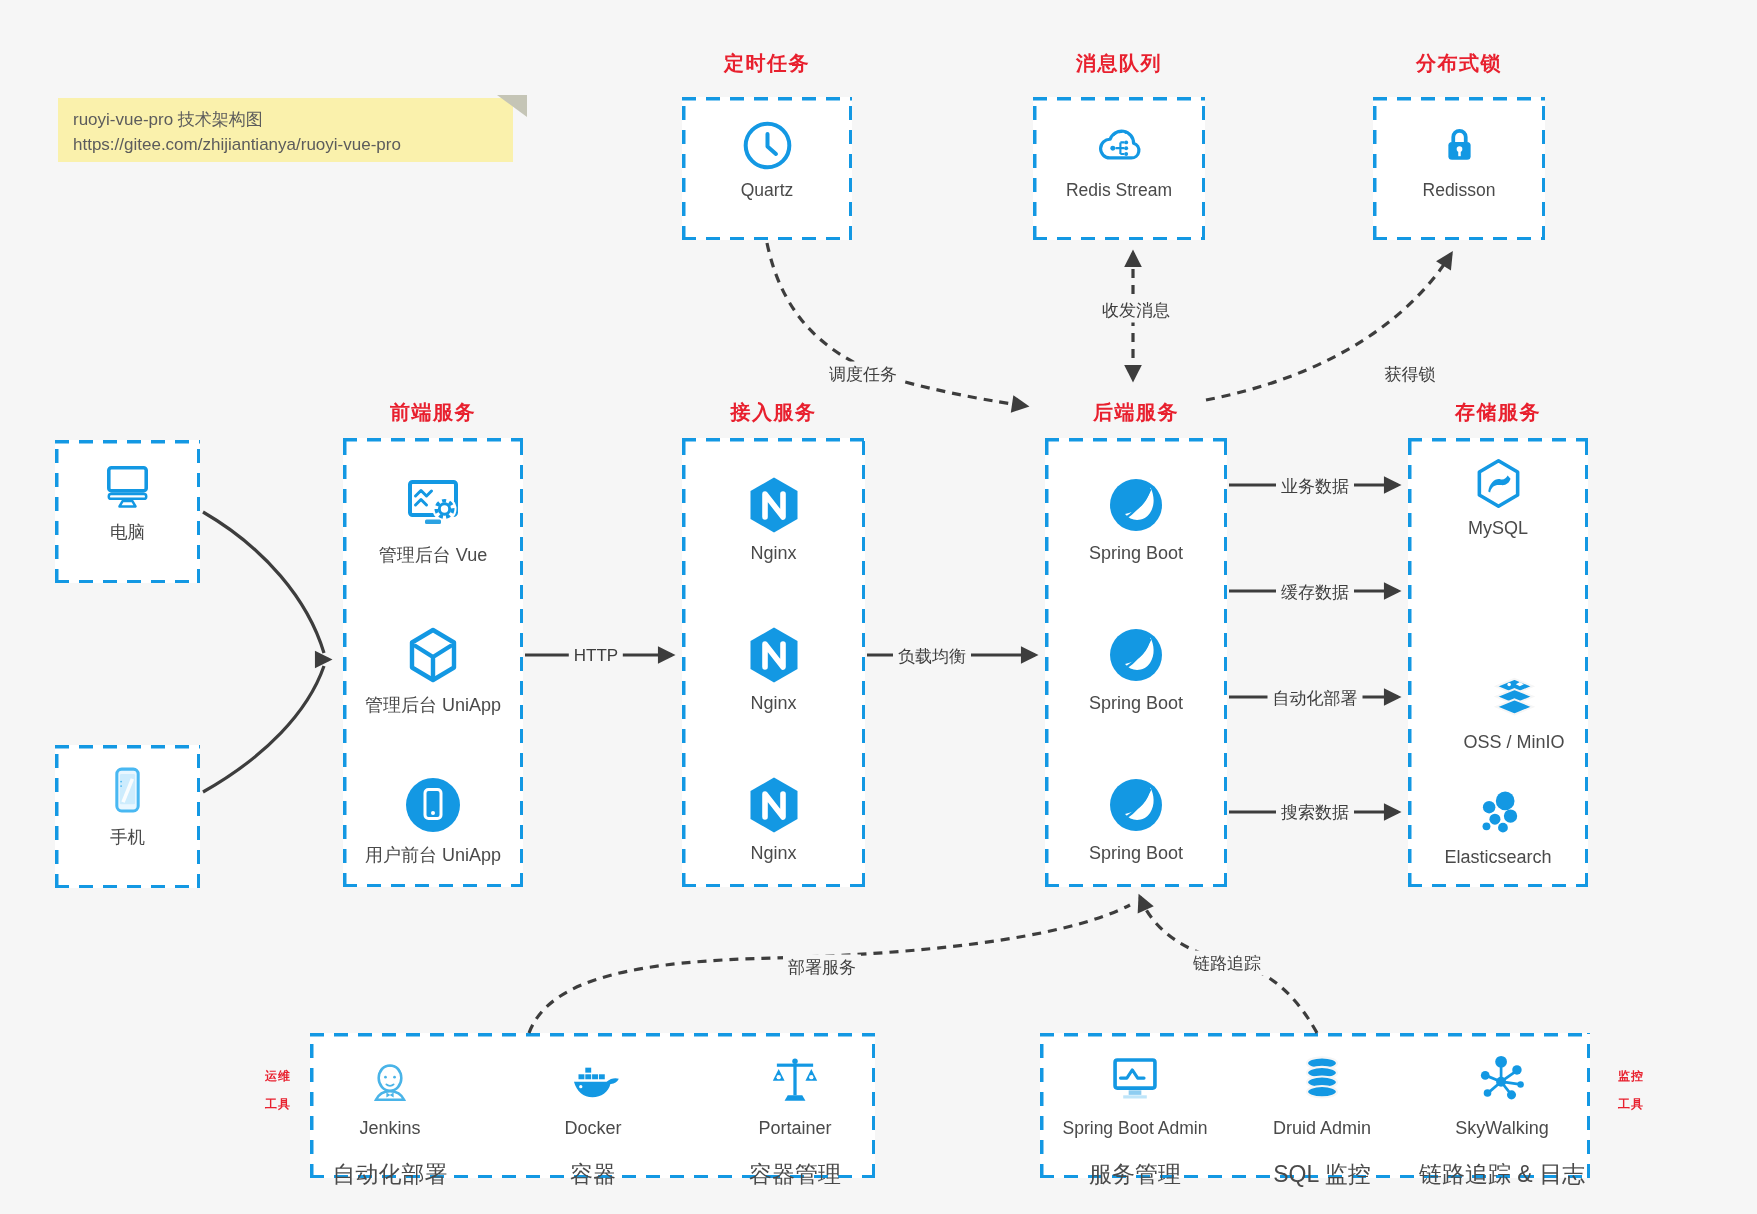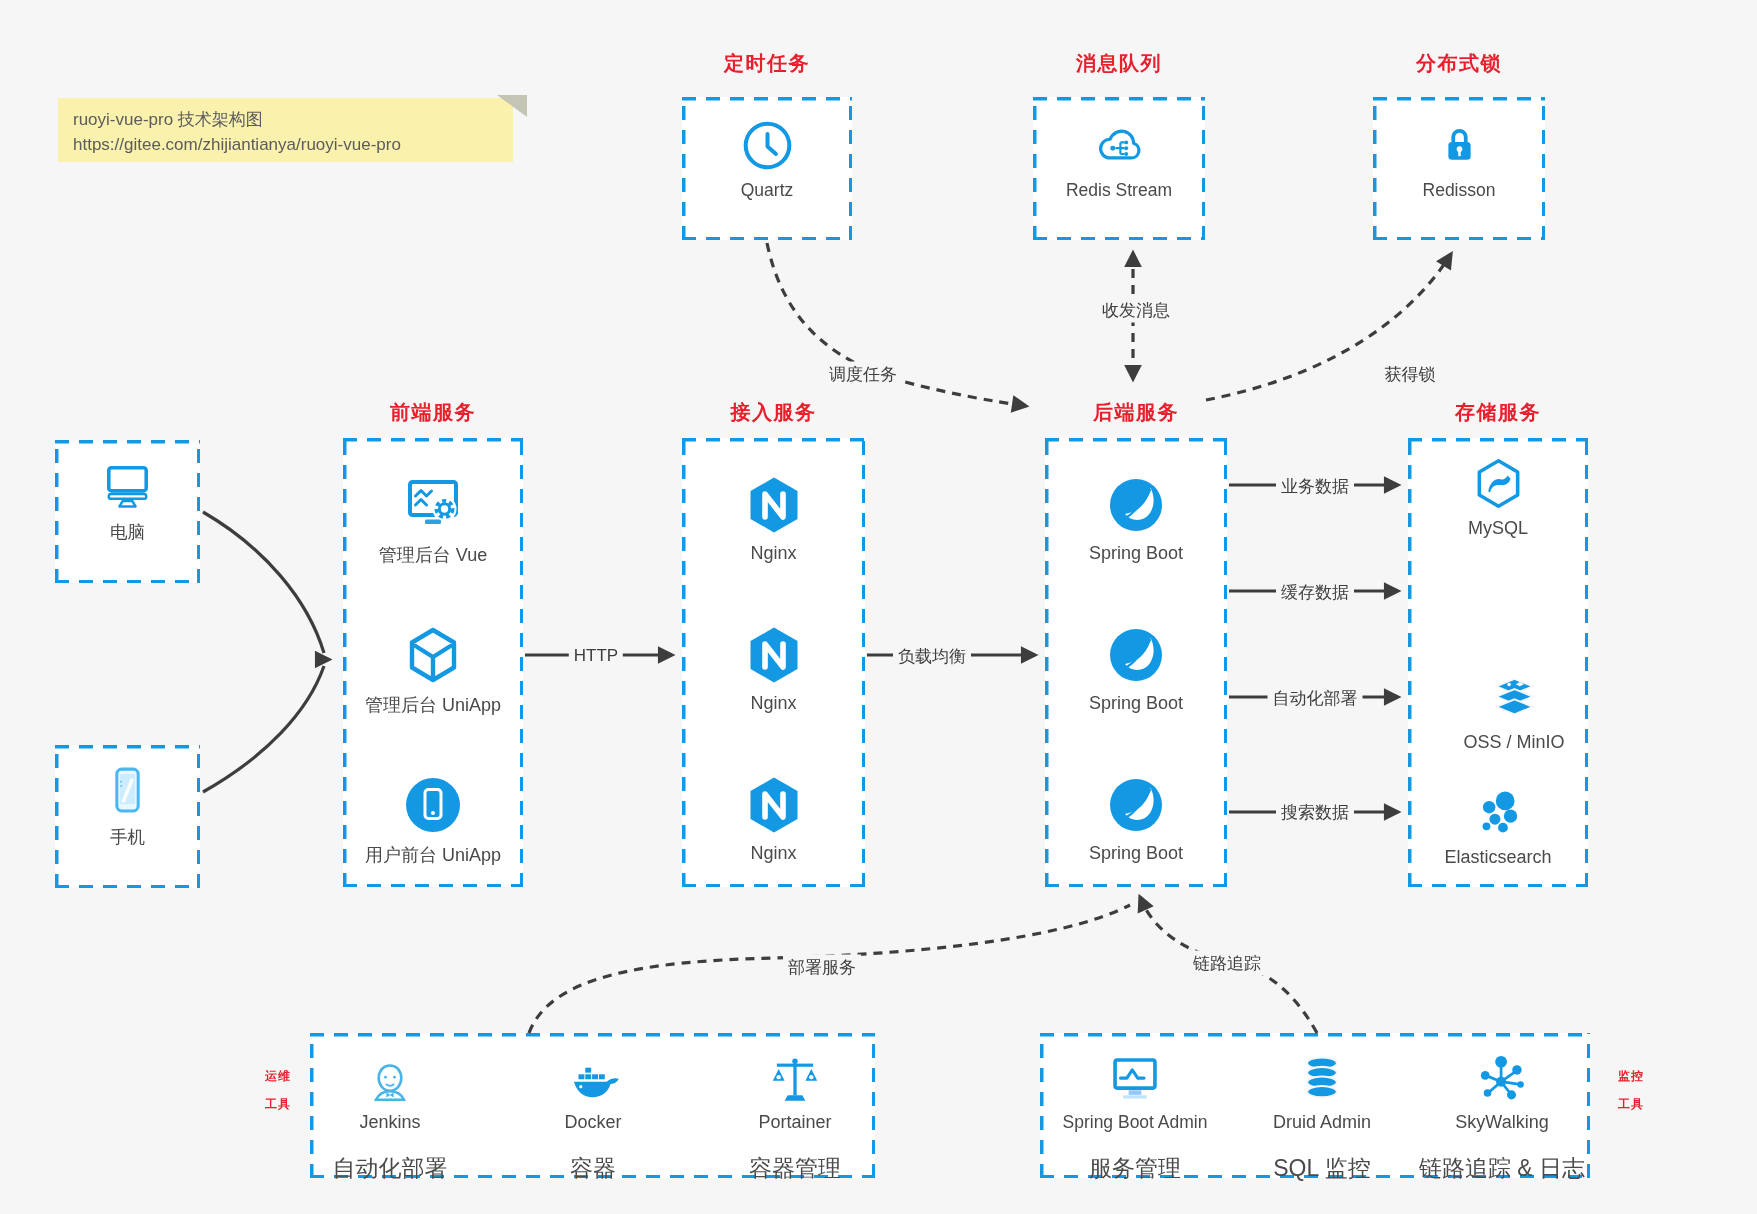--- a/index.html
+++ b/index.html
@@ -28,21 +28,21 @@
     background-position:0 0,0 100%,0 0,100% 0;
     background-repeat:no-repeat;
   }
   .gtitle{position:absolute;color:var(--red);font-weight:bold;font-size:20px;
     letter-spacing:1.5px;text-align:center;white-space:nowrap;}
   .sidetitle{position:absolute;color:var(--red);font-weight:bold;font-size:12px;
     line-height:28px;letter-spacing:1px;text-align:center;}
   .node{position:absolute;display:flex;flex-direction:column;align-items:center;text-align:right;}
   .node-label{font-size:18px;color:var(--ink);margin-top:6px;white-space:nowrap;}
   .node-label.sm{font-size:17.5px;margin-top:6px;}
-  .bname{font-size:18px;color:var(--ink);margin-top:4px;white-space:nowrap;}
+  .bname{font-size:18px;color:var(--ink);margin-top:10px;white-space:nowrap;}
   .bdesc{font-size:23px;color:var(--ink);margin-top:20px;white-space:nowrap;}
   .elabel{position:absolute;transform:translate(-50%,-50%);font-size:17px;color:#3e3e3e;
     background:var(--bg);padding:1px 5px;white-space:nowrap;z-index:6;}
   .wires{position:absolute;left:0;top:0;z-index:5;pointer-events:none;}
   .ic{width:64px;height:64px;display:block;}
   .ic-top{width:57px;height:57px;}
   .ic-st{width:57px;height:57px;}
   .ic-b{width:58px;height:58px;}
   .note{
     position:absolute;left:58px;top:98px;width:455px;height:64px;background:var(--note);

